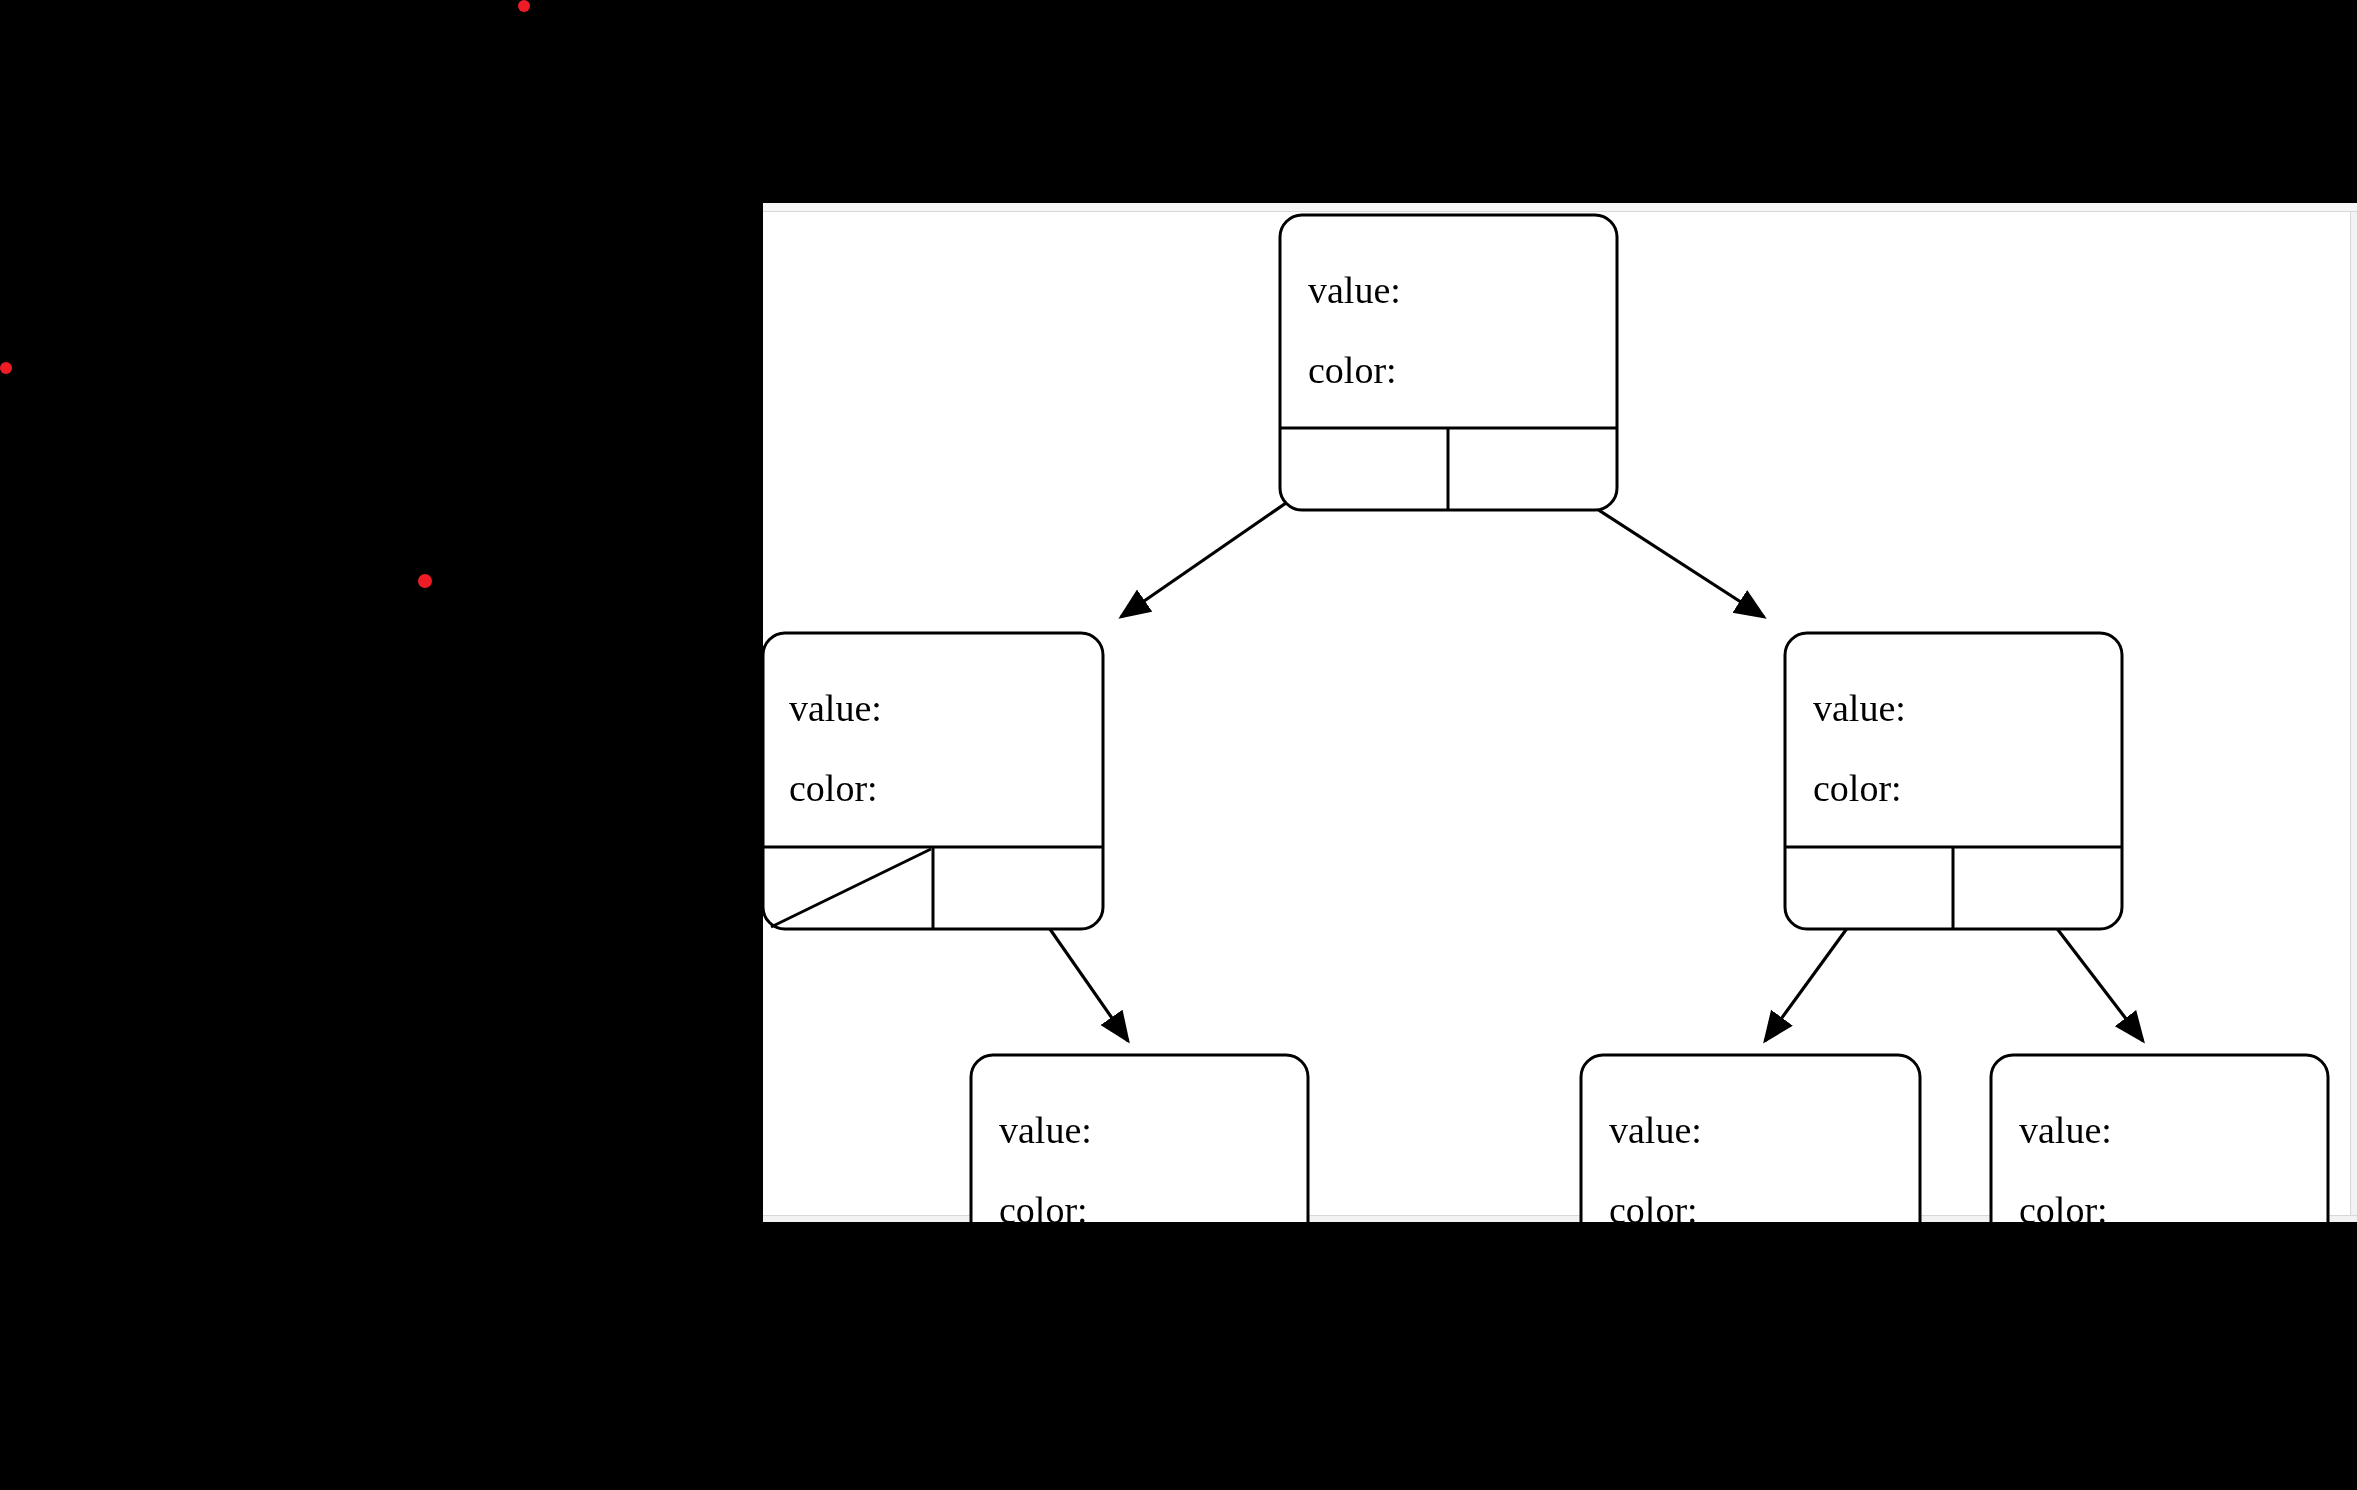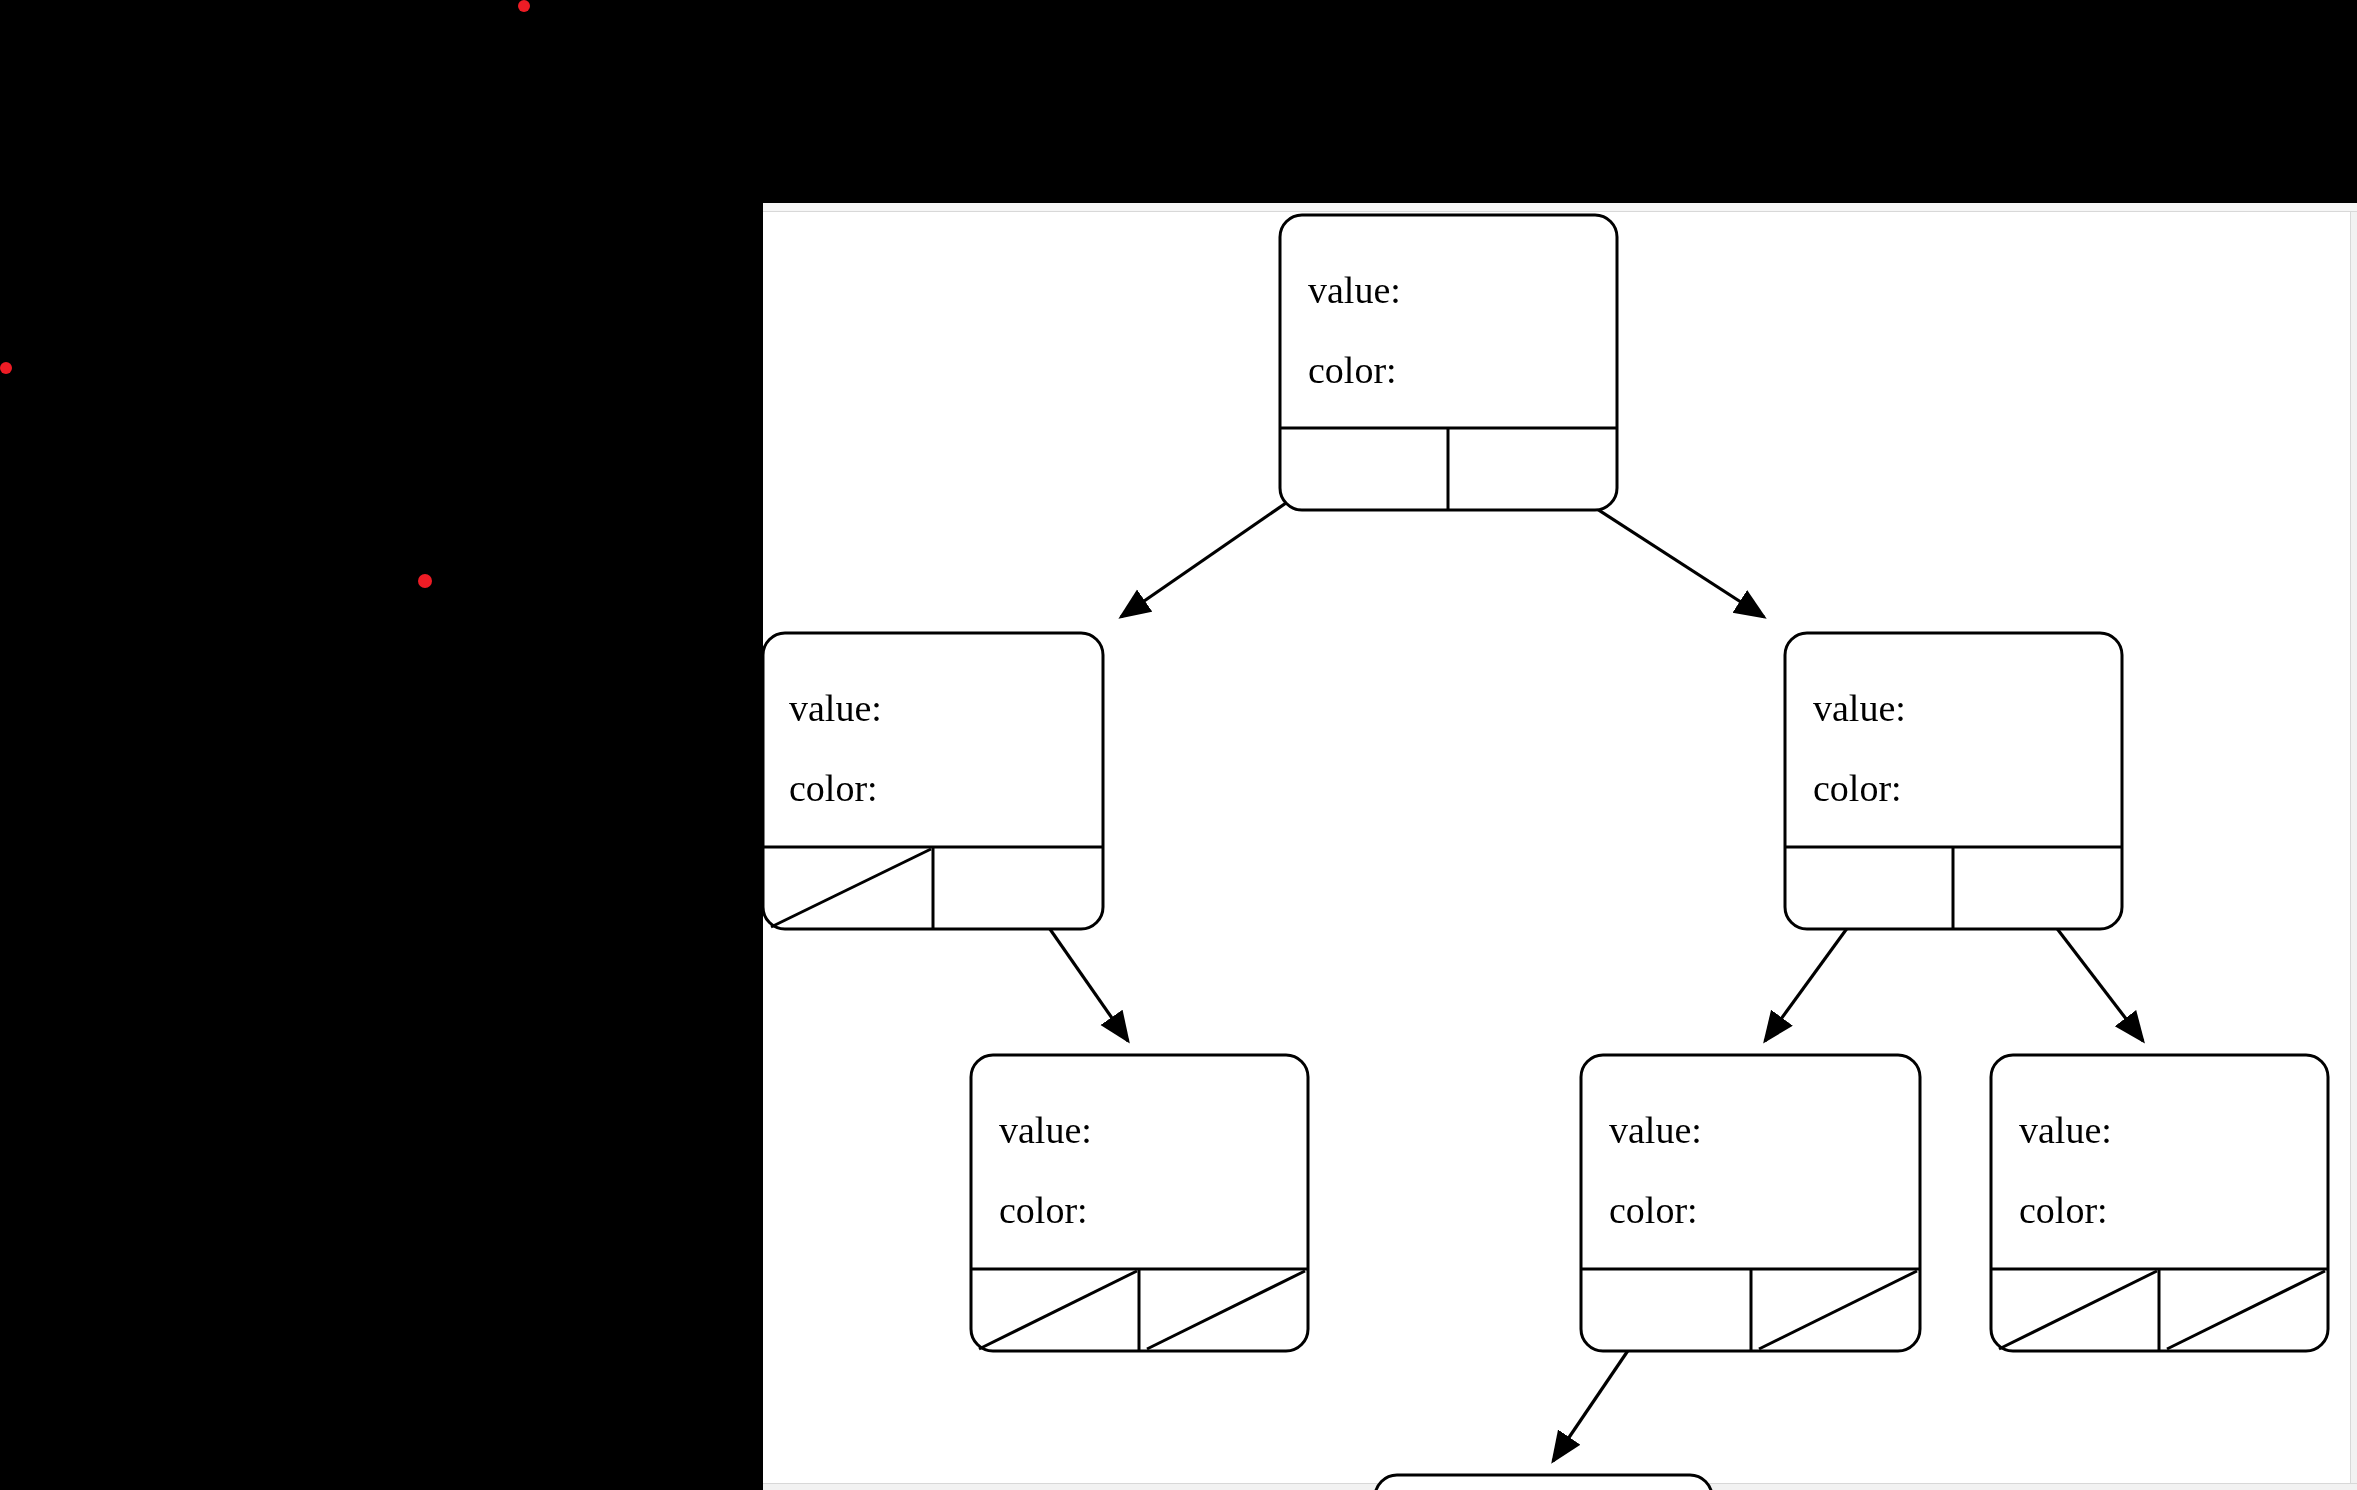--- a/index.html
+++ b/index.html
@@ -31,21 +31,21 @@
     border-radius: 50%;
     background: #ee1c25;
   }
 
   
   .diagram-panel {
     position: absolute;
     left: 763px;
     top: 203px;
     width: 1594px;
-    height: 1287px;
+    height: 1019px;
     background: #ffffff;
     overflow: hidden;
   }
   .panel-top-strip {
     position: absolute;
     left: 0; top: 0;
     width: 100%;
     height: 9px;
     background: #f6f6f6;
     border-bottom: 1px solid #d8d8d8;

